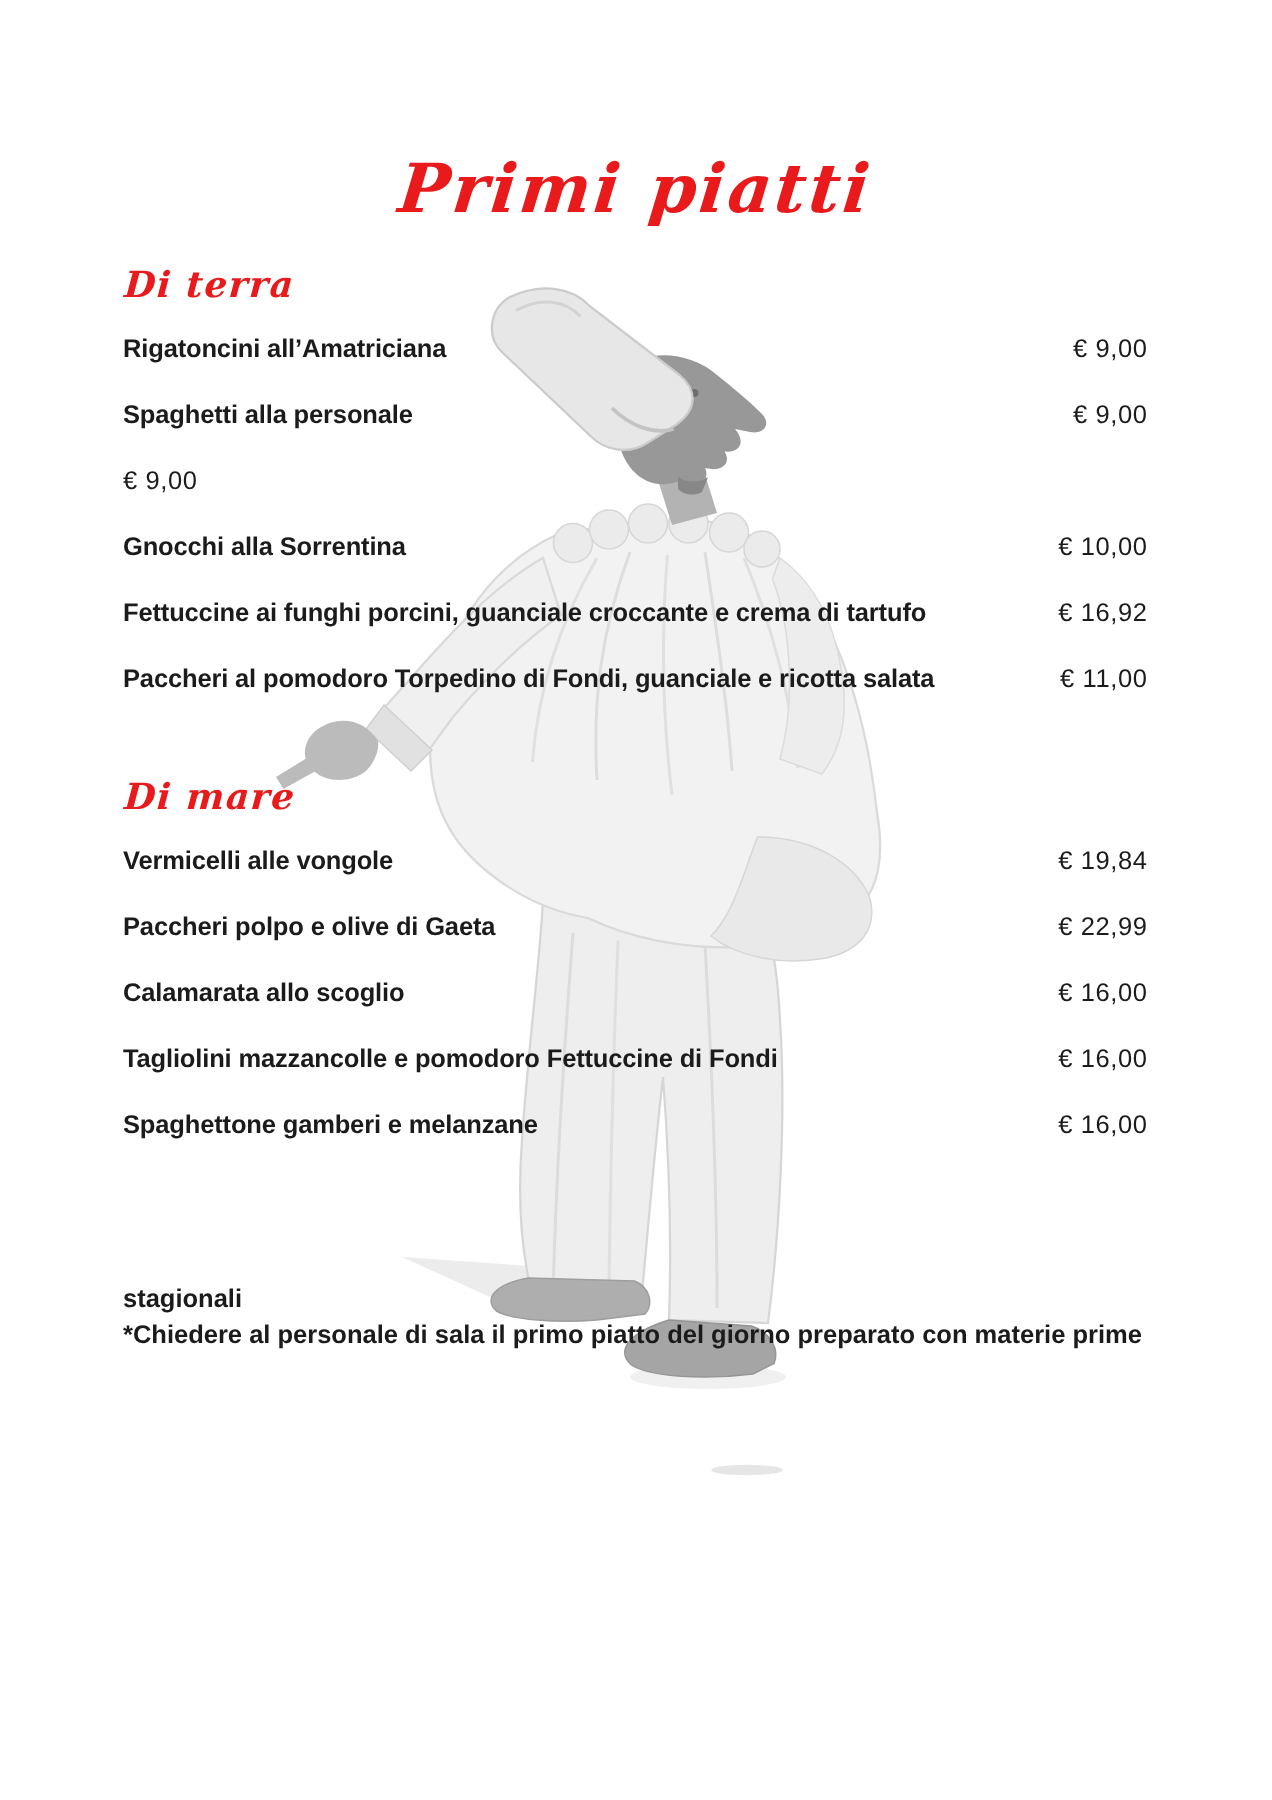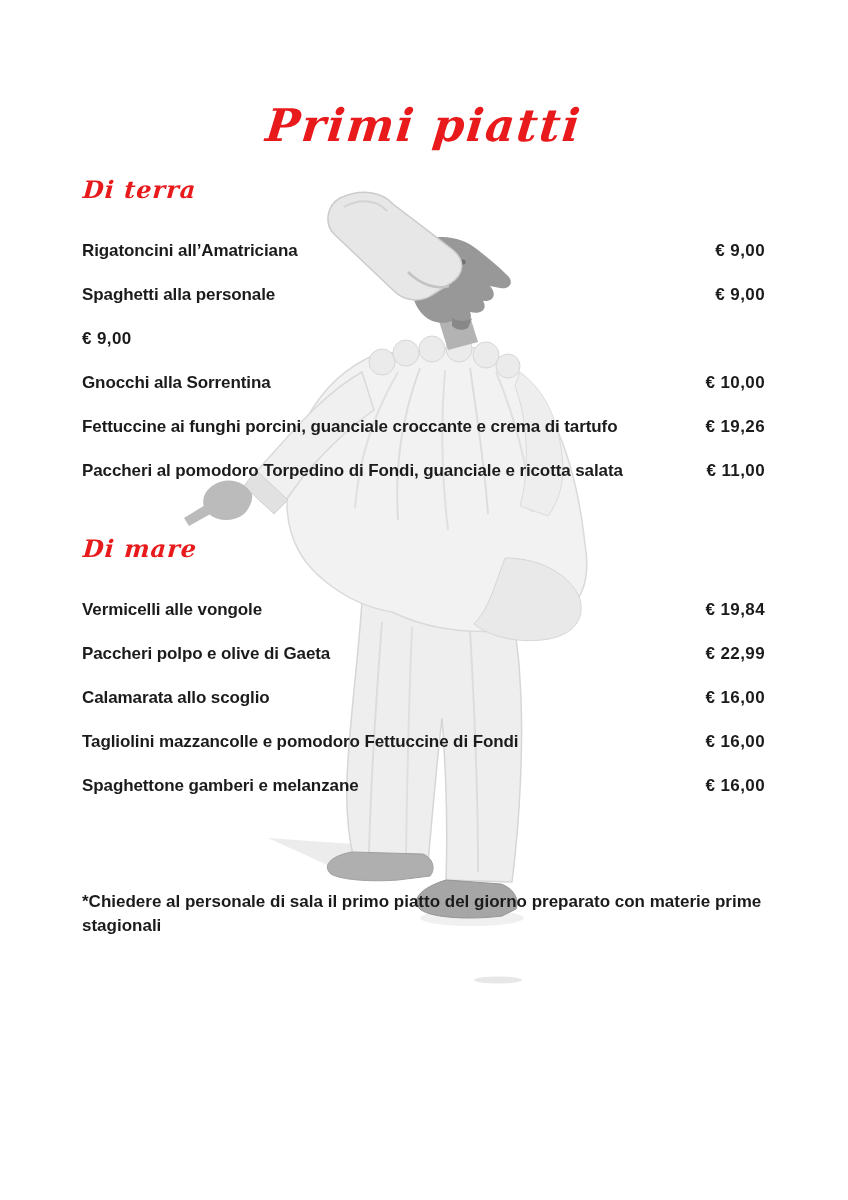--- a/index.html
+++ b/index.html
@@ -31,27 +31,27 @@
     font-family:"DejaVu Serif", serif;
     font-style:italic; font-weight:bold;
     font-size:24px; line-height:28px; letter-spacing:1px;
     color:var(--accent);
     transform:skewX(-4deg); transform-origin:left bottom;
     display:inline-block;
   }
   .section-di-terra { margin-top:24px; }
   .section-di-mare  { margin-top:54px; }
 
-  .menu-list { margin-top:37px; }
+  .menu-list { margin-top:19px; }
   .menu-row {
     display:flex; justify-content:space-between; align-items:baseline;
     height:20px; line-height:20px; margin-bottom:24px;
   }
   .item-name  { font-weight:bold; font-size:17px; color:var(--ink); letter-spacing:-0.1px; }
-  .item-price { font-weight:bold; font-size:17px; color:var(--ink); letter-spacing:0.4px; white-space:nowrap; }
+  .item-price { font-weight:normal; font-size:17px; color:var(--ink); letter-spacing:0.4px; white-space:nowrap; }
 
   .footnote { margin-top:94px; font-weight:bold; font-size:17px; line-height:24px; color:var(--ink); }
 </style>
 </head>
 <body>
 
 <div class="page">
 
   <svg class="bg-figure" viewBox="0 0 848 1200" aria-hidden="true">
     <g opacity="0.9">
@@ -138,21 +138,21 @@
         </div>
         <div class="menu-row">
           <span class="item-price">€ 9,00</span>
         </div>
         <div class="menu-row">
           <span class="item-name">Gnocchi alla Sorrentina</span>
           <span class="item-price">€ 10,00</span>
         </div>
         <div class="menu-row">
           <span class="item-name">Fettuccine ai funghi porcini, guanciale croccante e crema di tartufo</span>
-          <span class="item-price">€ 19,26</span>
+          <span class="item-price">€ 16,92</span>
         </div>
         <div class="menu-row">
           <span class="item-name">Paccheri al pomodoro Torpedino di Fondi, guanciale e ricotta salata</span>
           <span class="item-price">€ 11,00</span>
         </div>
       </div>
     </div>
 
     <div class="section-di-mare">
       <span class="section-label">Di mare</span>
@@ -174,18 +174,18 @@
           <span class="item-price">€ 16,00</span>
         </div>
         <div class="menu-row">
           <span class="item-name">Spaghettone gamberi e melanzane</span>
           <span class="item-price">€ 16,00</span>
         </div>
       </div>
     </div>
 
     <div class="footnote">
+      <div>stagionali</div>
       <div>*Chiedere al personale di sala il primo piatto del giorno preparato con materie prime</div>
-      <div>stagionali</div>
     </div>
 
   </div>
 </div>
 
 </body></html>

